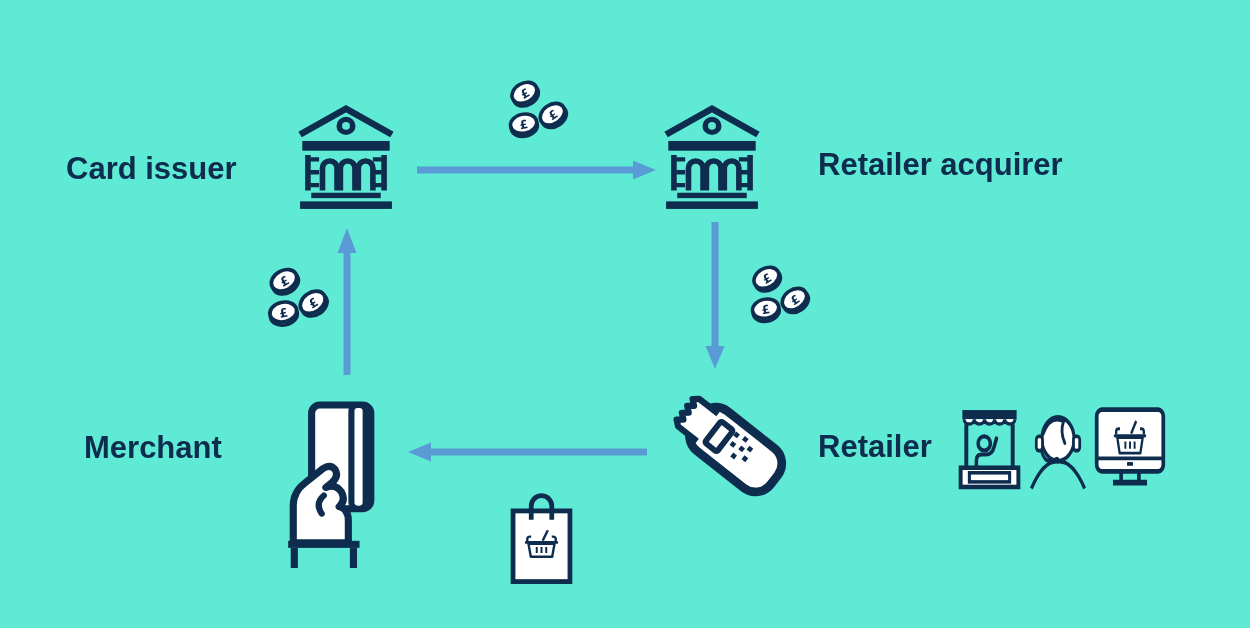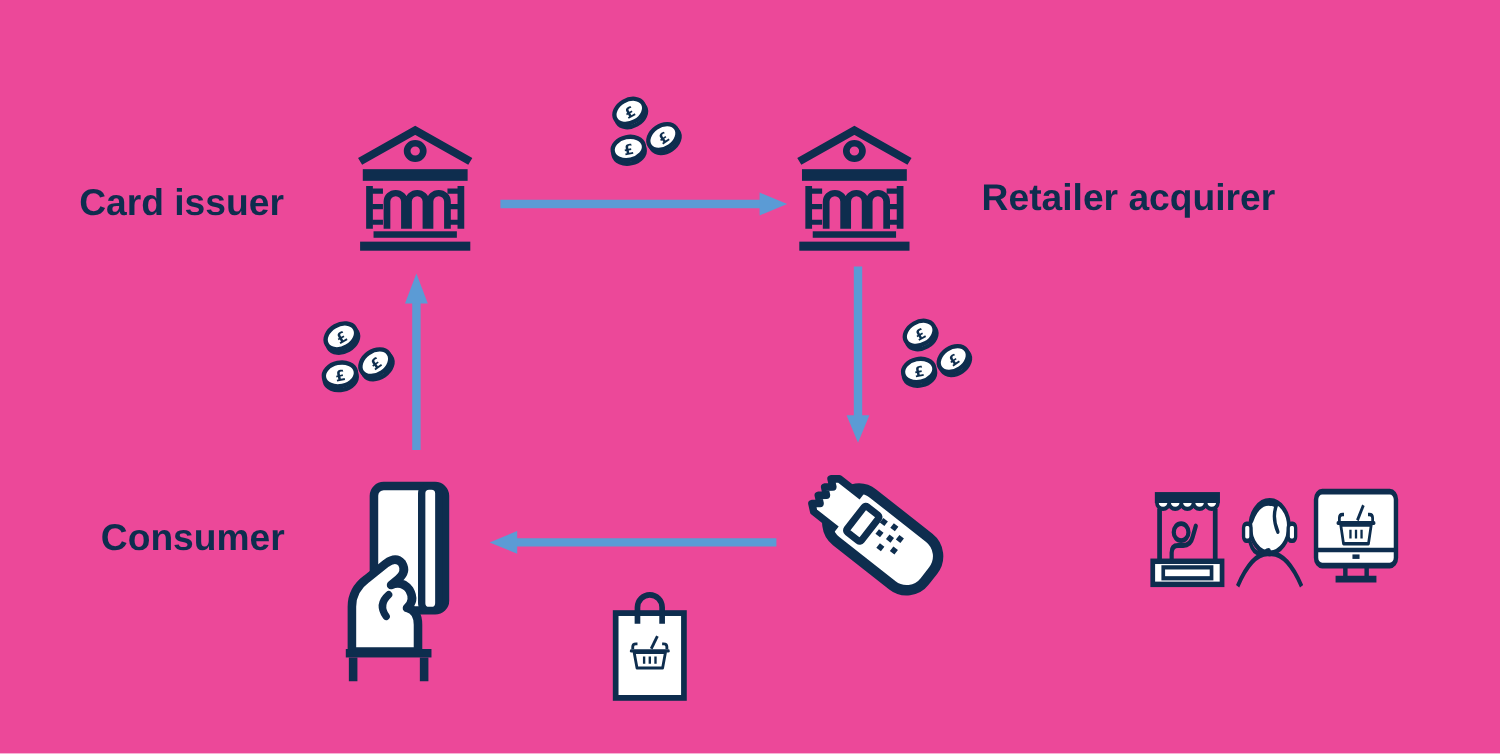--- a/index.html
+++ b/index.html
@@ -1,16 +1,16 @@
 <!DOCTYPE html>
 <html><head>
 <meta charset="utf-8">
 <style>
   html,body{margin:0;padding:0;background:#fff;}
-  #canvas{position:relative;width:1250px;height:628px;background:#ec4899;overflow:hidden;
+  #canvas{position:relative;width:1250px;height:628px;background:#5eead4;overflow:hidden;
           font-family:"Liberation Sans",sans-serif;}
   .lbl{position:absolute;font-weight:700;font-size:31px;color:#0e2d4e;white-space:nowrap;line-height:1;}
   svg.icon,svg.arrow{display:block;position:absolute;}
   .st{stroke:#0e2d4e;fill:none;}
   .fw{fill:#ffffff;stroke:#0e2d4e;}
   .fn{fill:#0e2d4e;stroke:none;}
   .ab-line{stroke:#5b9bd5;}
   .ab-fill{fill:#5b9bd5;}
   .cointext{font-family:"DejaVu Sans",sans-serif;font-weight:700;font-size:15px;fill:#0e2d4e;text-anchor:middle;}
 </style>
@@ -141,39 +141,40 @@
     <line class="ab-line" stroke-width="7" x1="11" y1="2" x2="11" y2="128"></line>
     <polygon class="ab-fill" points="1.5,126 11,149 20.5,126"></polygon>
   </svg>
   <svg class="icon" style="left:740px;top:258px;width:80px;height:76px" viewBox="0 0 100 96" preserveAspectRatio="none">
       <use href="#ic-coins"></use>
     </svg>
 
   <svg class="icon" style="left:660px;top:389px;width:142px;height:118px" viewBox="0 0 148 122" preserveAspectRatio="none">
       <use href="#ic-terminal"></use>
     </svg>
+  <div class="lbl" style="left:818px;top:431px">Retailer</div>
   <svg class="icon" style="left:958px;top:405px;width:63px;height:85px" viewBox="0 0 72 84" preserveAspectRatio="none">
       <use href="#ic-stall"></use>
     </svg>
   <svg class="icon" style="left:1027px;top:407px;width:62px;height:84px" viewBox="0 0 100 100" preserveAspectRatio="none">
       <use href="#ic-headset"></use>
     </svg>
   <svg class="icon" style="left:1093px;top:405px;width:74px;height:86px" viewBox="0 0 100 92" preserveAspectRatio="none">
       <use href="#ic-monitor"></use>
     </svg>
 
   <svg class="arrow" style="left:404px;top:441px;width:245px;height:22px" viewBox="0 0 245 22" preserveAspectRatio="none">
     <line class="ab-line" stroke-width="7" x1="243" y1="11" x2="25" y2="11"></line>
     <polygon class="ab-fill" points="27,1.5 4,11 27,20.5"></polygon>
   </svg>
   <svg class="icon" style="left:502px;top:482px;width:79px;height:106px" viewBox="0 0 100 132" preserveAspectRatio="none">
       <use href="#ic-bag"></use>
     </svg>
 
-  <div class="lbl" style="left:84px;top:432px">Consumer</div>
+  <div class="lbl" style="left:84px;top:432px">Merchant</div>
   <svg class="icon" style="left:280px;top:399px;width:102px;height:169px" viewBox="0 0 100 168" preserveAspectRatio="none">
       <use href="#ic-handcard"></use>
     </svg>
 
   <svg class="arrow" style="left:336px;top:221px;width:22px;height:156px" viewBox="0 0 22 156" preserveAspectRatio="none">
     <line class="ab-line" stroke-width="7" x1="11" y1="154" x2="11" y2="30"></line>
     <polygon class="ab-fill" points="1.5,32 11,7 20.5,32"></polygon>
   </svg>
   <svg class="icon" style="left:257px;top:260px;width:82px;height:78px" viewBox="0 0 100 96" preserveAspectRatio="none">
       <use href="#ic-coins"></use>

